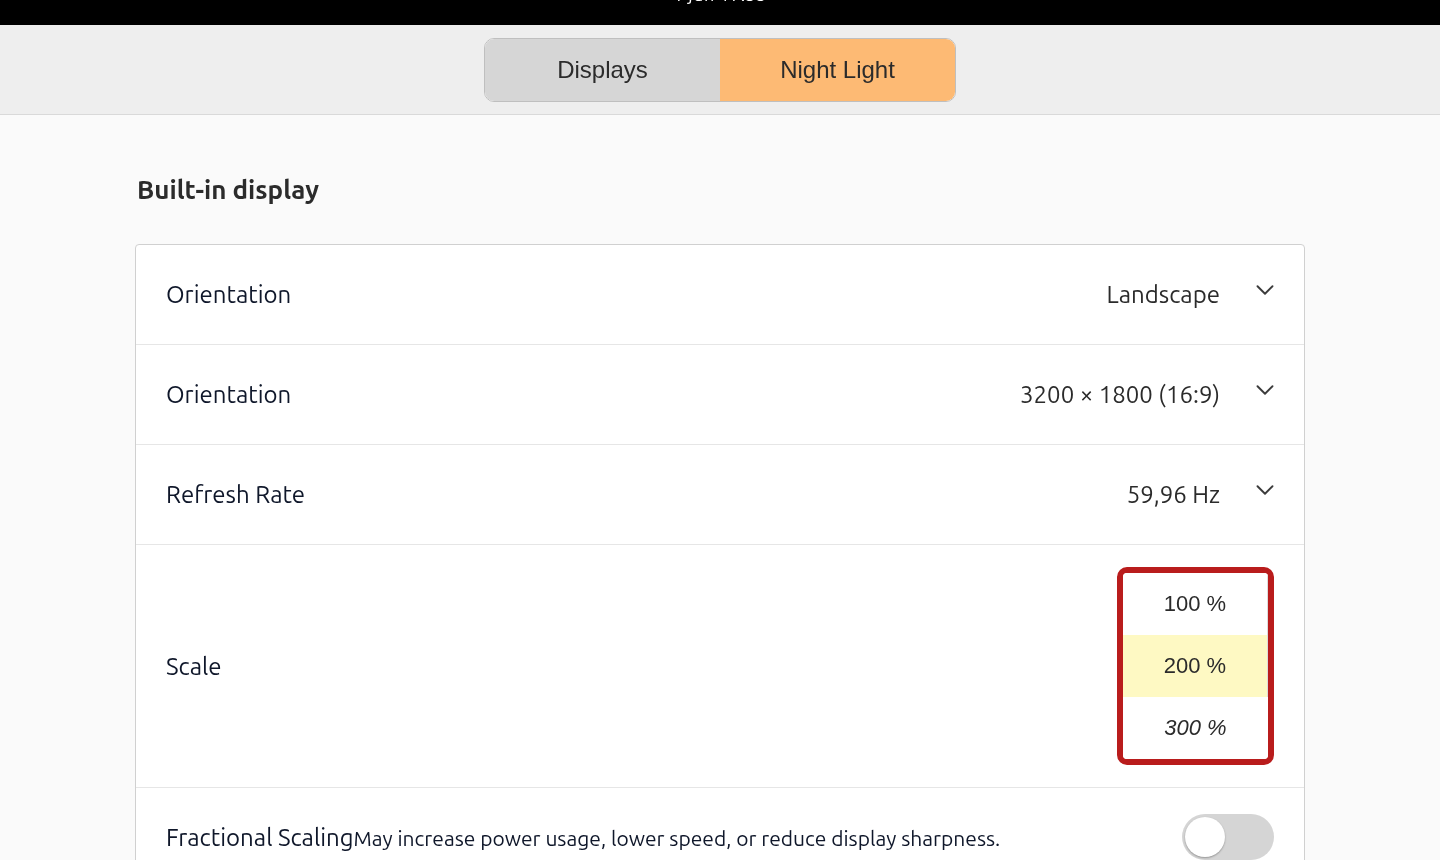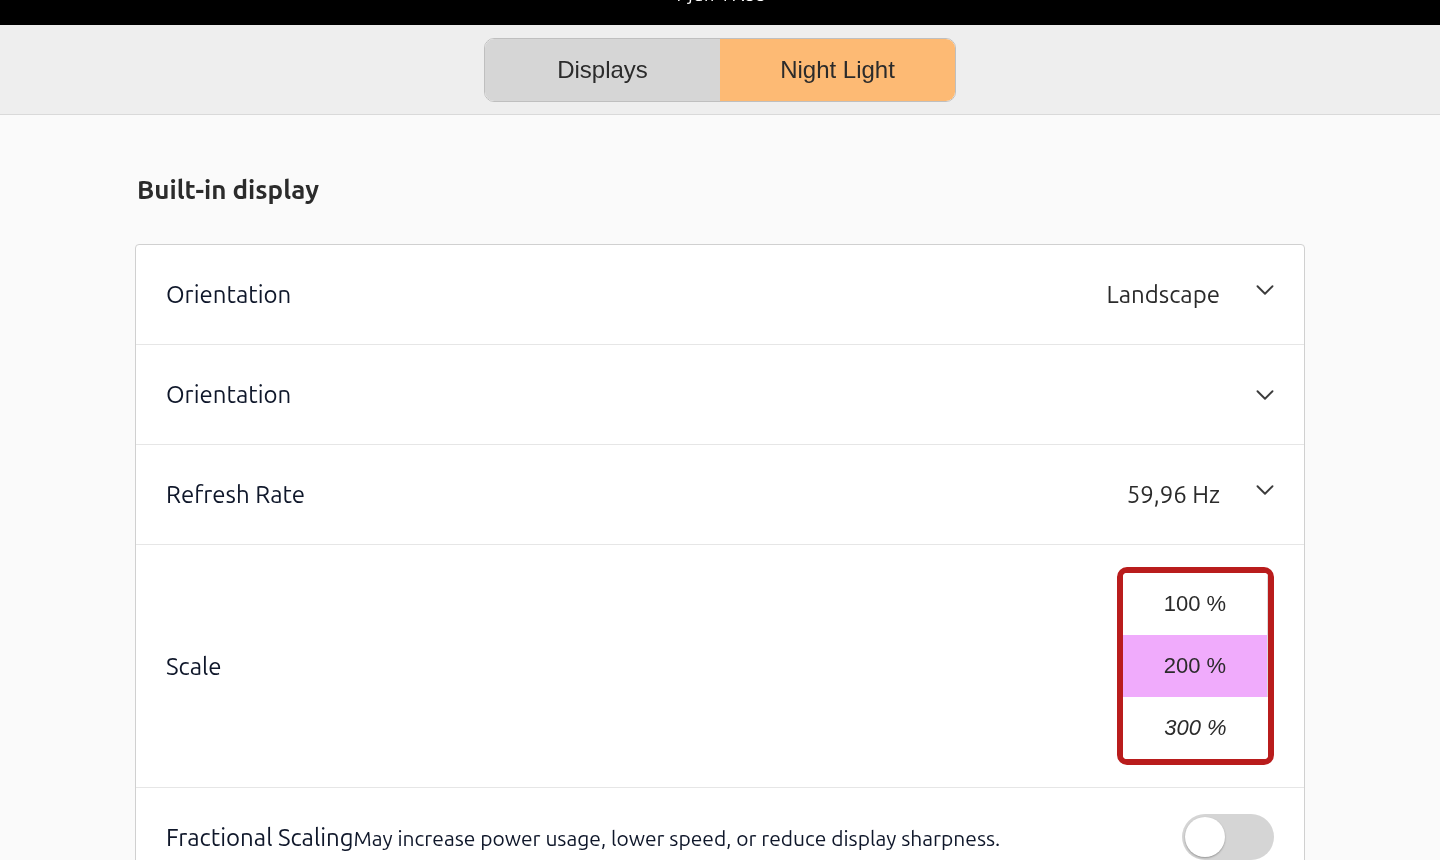--- a/index.html
+++ b/index.html
@@ -122,21 +122,21 @@
       align-items: center;
       justify-content: center;
       font-size: 22px;
       color: #2b2b2b;
       background: #fff;
       border: none;
       cursor: pointer;
       border-right: 1px solid #dcdcdc;
     }
     .seg-btn:last-child { border-right: none; font-style: italic; }
-    .seg-btn.active { background: #f0abfc; }
+    .seg-btn.active { background: #fef9c3; }
     .row.scale-row { padding: 22px 30px; }
     .switch {
       width: 92px; height: 46px;
       background: #d5d5d5;
       border-radius: 46px;
       position: relative;
       cursor: pointer;
     }
     .switch-handle {
       position: absolute;
@@ -176,20 +176,21 @@
             <svg viewBox="0 0 24 14">
                 <path d="M2 2 L12 12 L22 2" fill="none" stroke="#3b3b3b" stroke-width="2.5" stroke-linecap="round" stroke-linejoin="round"></path>
               </svg>
           </span>
         </div>
       </div>
 
       <div class="row">
         <div class="row-label">Orientation</div>
         <div class="row-right">
+          <span class="value-text">3200 × 1800 (16:9)</span>
           <span class="chev">
             <svg viewBox="0 0 24 14">
                 <path d="M2 2 L12 12 L22 2" fill="none" stroke="#3b3b3b" stroke-width="2.5" stroke-linecap="round" stroke-linejoin="round"></path>
               </svg>
           </span>
         </div>
       </div>
 
       <div class="row">
         <div class="row-label">Refresh Rate</div>

